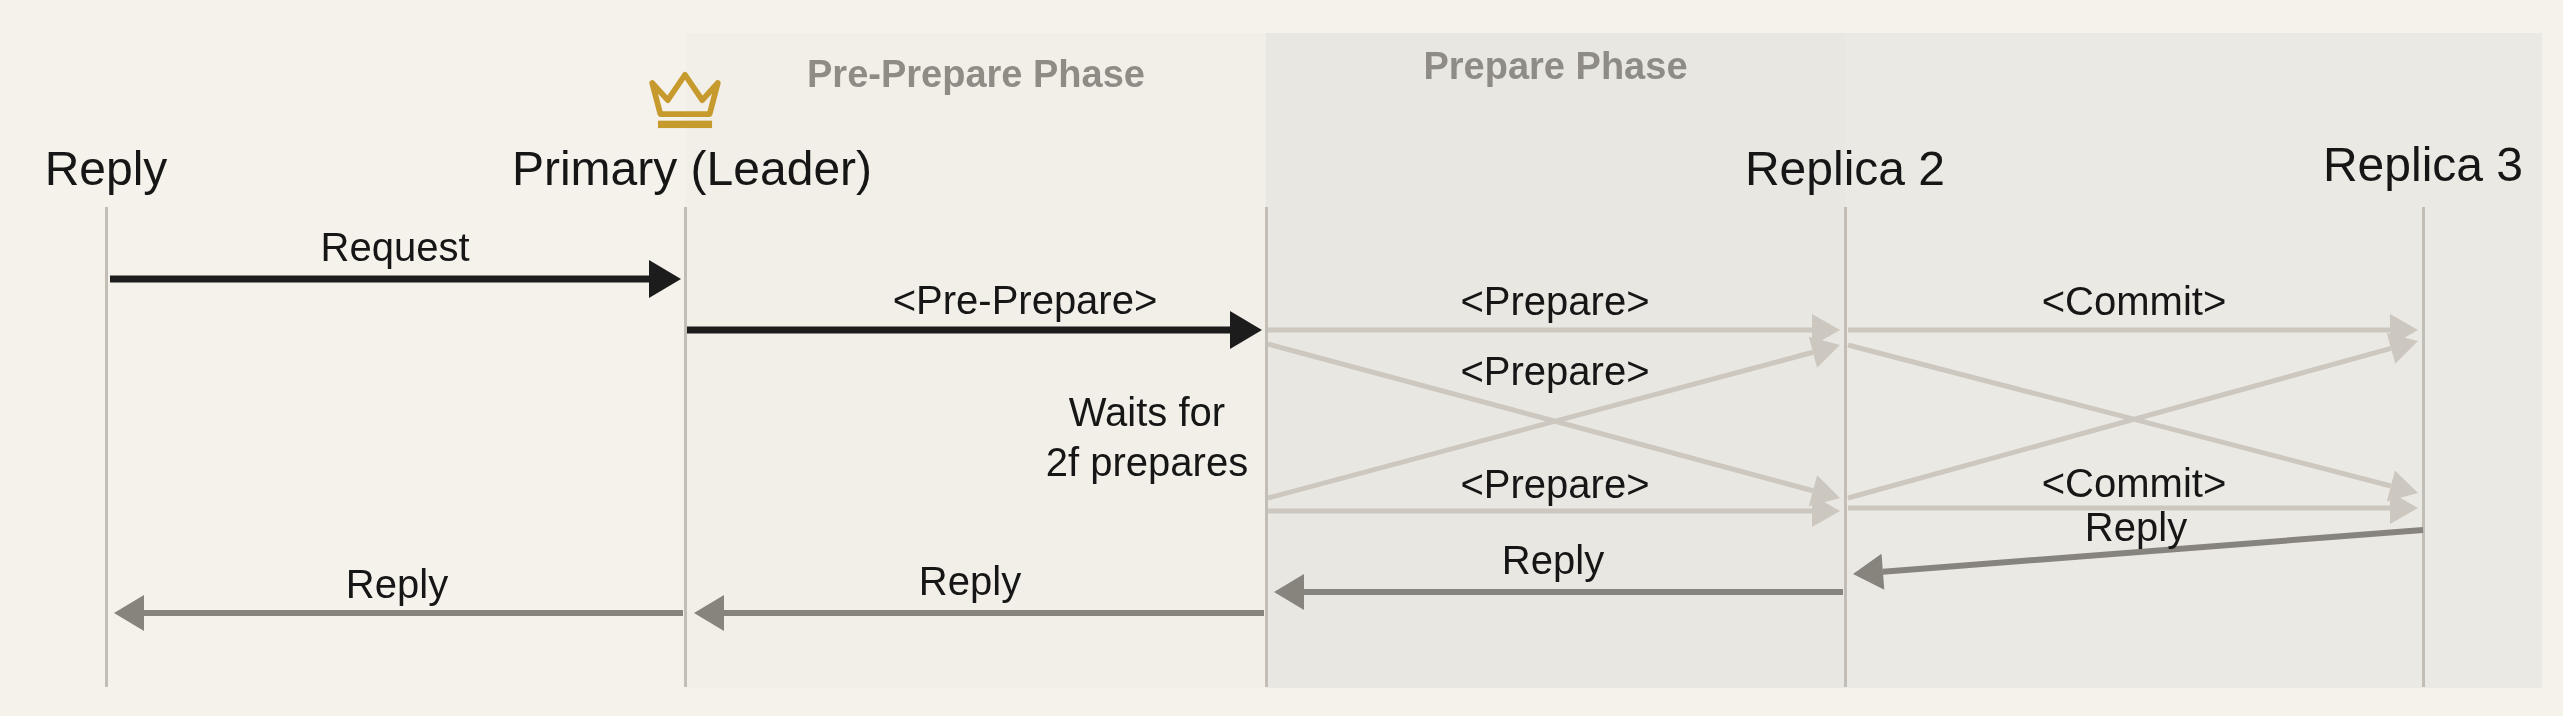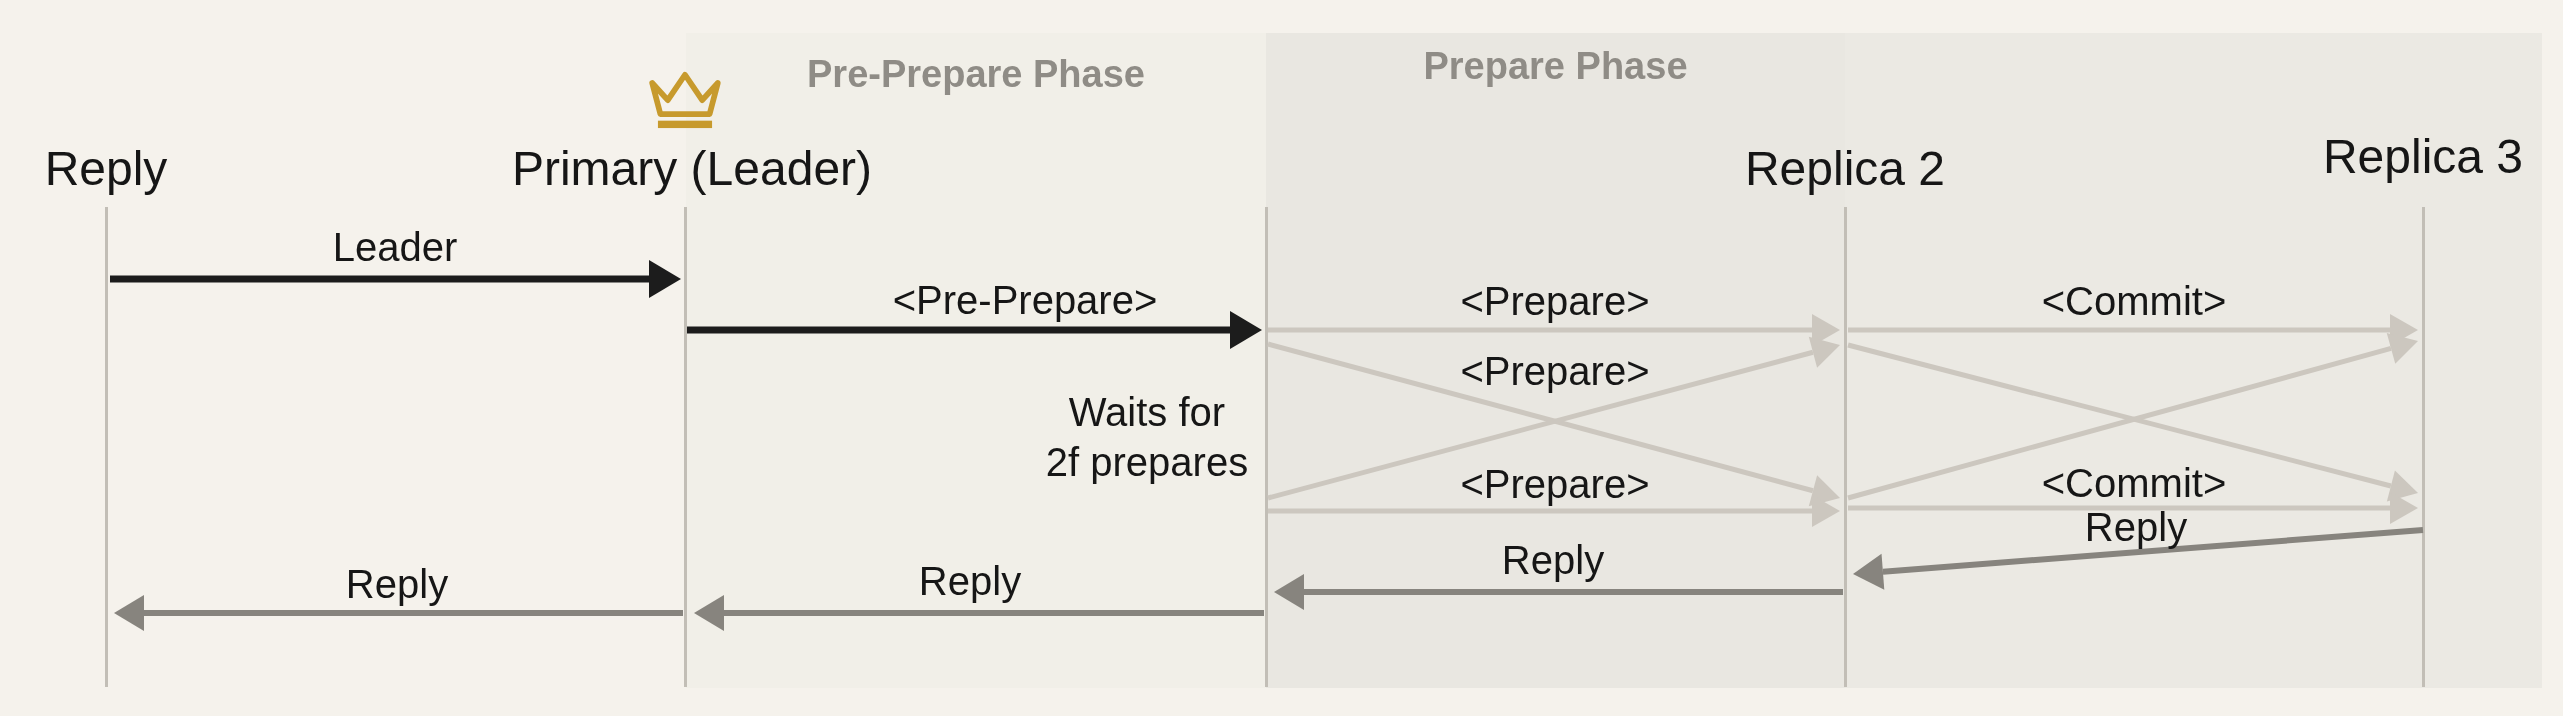--- a/index.html
+++ b/index.html
@@ -97,26 +97,26 @@
       <g>
         <line x1="683" y1="613" x2="144" y2="613" stroke="#87847e" stroke-width="6"></line>
         <polygon points="114,613 144,595 144,631" fill="#87847e"></polygon>
       </g>
     </svg>
 <div class="phase-title" style="left: 976px; top: 74px;">Pre-Prepare Phase</div>
     <div class="phase-title" style="left: 1555.5px; top: 66px;">Prepare Phase</div>
     <div class="actor-label" style="left: 106px; top: 168px;">Reply</div>
     <div class="actor-label" style="left: 685px; top: 168px; margin-left: 7px;">Primary (Leader)</div>
     <div class="actor-label" style="left: 1845px; top: 168px;">Replica 2</div>
-    <div class="actor-label" style="left: 2423px; top: 156px; text-align: center;">Replica 3</div>
+    <div class="actor-label" style="left: 2423px; top: 164px; text-align: center;">Replica 3</div>
     <div class="crown" style="left: 685px; top: 66px;"><svg width="82" height="70" viewBox="0 0 100 84">
         <path d="M10,20 L29,41 L50,10 L71,41 L90,20 L80,58 L20,58 Z" fill="none" stroke="#c79a2d" stroke-width="7" stroke-linejoin="round"></path>
         <rect x="17" y="66" width="66" height="9" fill="#c79a2d"></rect>
       </svg></div>
-    <div class="msg-label" style="left: 395px; top: 247px;">Leader</div>
+    <div class="msg-label" style="left: 395px; top: 247px;">Request</div>
     <div class="msg-label" style="left: 1025px; top: 300px;">&lt;Pre-Prepare&gt;</div>
     <div class="msg-label" style="left: 1555px; top: 301px;">&lt;Prepare&gt;</div>
     <div class="msg-label" style="left: 1555px; top: 371px;">&lt;Prepare&gt;</div>
     <div class="msg-label" style="left: 1555px; top: 484px;">&lt;Prepare&gt;</div>
     <div class="msg-label" style="left: 2134px; top: 301px;">&lt;Commit&gt;</div>
     <div class="msg-label" style="left: 2134px; top: 483px;">&lt;Commit&gt;</div>
     <div class="msg-label" style="left: 2136px; top: 527px;">Reply</div>
     <div class="msg-label" style="left: 1553px; top: 560px;">Reply</div>
     <div class="msg-label" style="left: 970px; top: 581px;">Reply</div>
     <div class="msg-label" style="left: 397px; top: 584px;">Reply</div>

